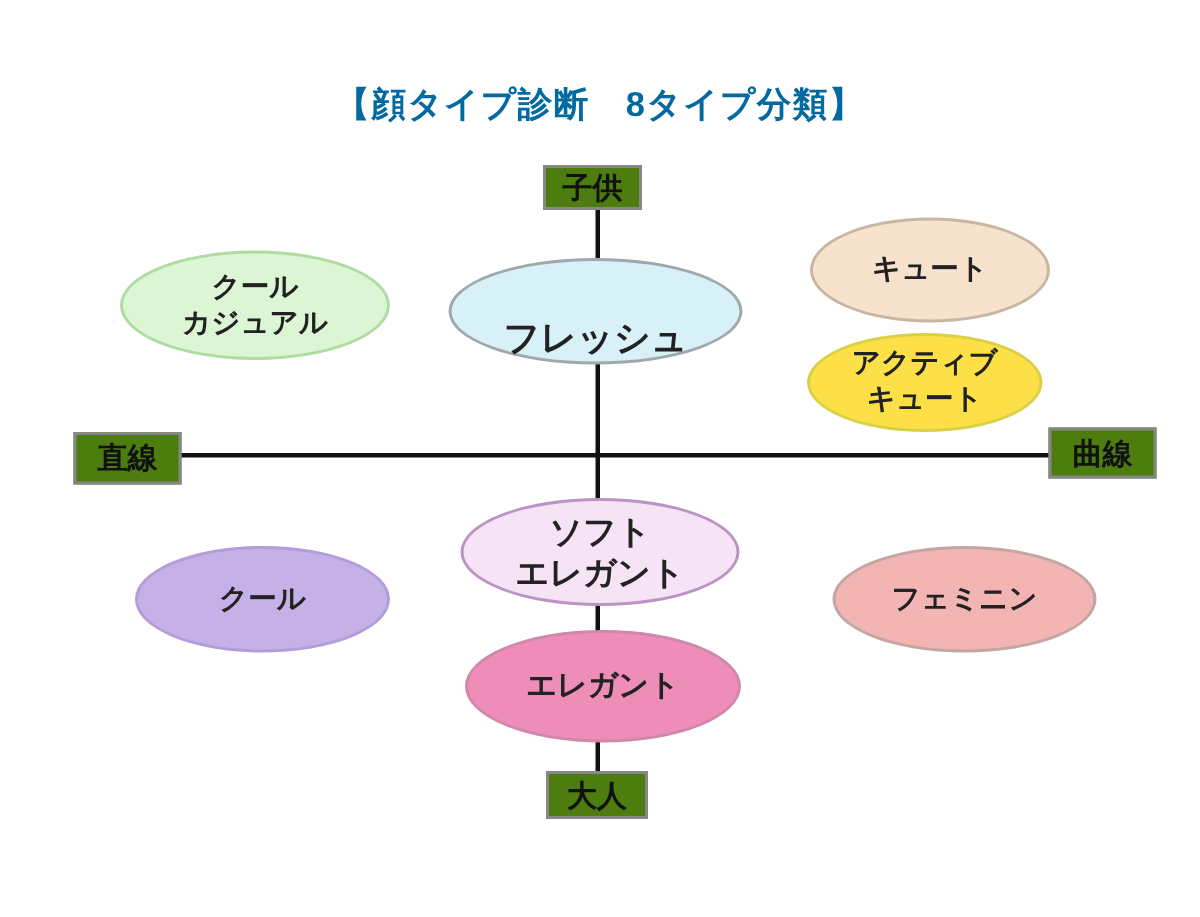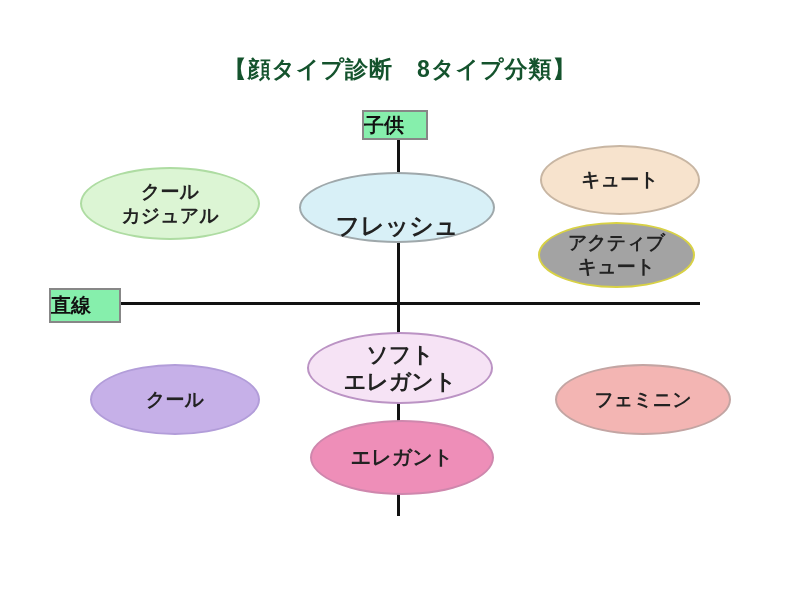--- a/index.html
+++ b/index.html
@@ -14,38 +14,38 @@
     background: #ffffff;
     overflow: hidden;
   }
   .title {
     position: absolute;
     left: 0; top: 54px;
     width: 100%;
     text-align: center;
     font-size: 23px;
     font-weight: bold;
-    color: #14532d;
+    color: #0369a1;
     letter-spacing: 1px;
   }
   .axis-line {
     position: absolute;
     background: #111111;
     z-index: 1;
   }
   .axis-v { left: 397px; top: 138px; width: 3px; height: 378px; }
   .axis-h { left: 118px; top: 302px; width: 582px; height: 3px; }
   .axis-box {
     position: absolute;
     z-index: 3;
-    background: #86efac;
+    background: #4d7c0f;
     border: 2px solid #878787;
     display: flex;
     align-items: center;
-    justify-content: flex-start;
+    justify-content: center;
     font-size: 20px;
     font-weight: bold;
     color: #111111;
     box-sizing: border-box;
   }
   .box-top    { left: 362px; top: 110px; width: 66px; height: 30px; }
   .box-bottom { left: 364px; top: 514px; width: 68px; height: 32px; }
   .box-left   { left: 49px;  top: 288px; width: 72px; height: 35px; }
   .box-right  { left: 699px; top: 285px; width: 72px; height: 34px; }
   .node {
@@ -78,35 +78,41 @@
 <div class="canvas">
 
   <div class="title">【顔タイプ診断　8タイプ分類】</div>
 
   <div class="axis-line axis-v"></div>
   <div class="axis-line axis-h"></div>
 
   <div class="axis-box box-top">
     <span>子供</span>
   </div>
+  <div class="axis-box box-bottom">
+    <span>大人</span>
+  </div>
   <div class="axis-box box-left">
     <span>直線</span>
+  </div>
+  <div class="axis-box box-right">
+    <span>曲線</span>
   </div>
 
   <div class="node node-cool-casual" style="background: rgb(220, 245, 212); border-color: rgb(174, 220, 162);">
     <span>クール
 カジュアル</span>
   </div>
   <div class="node node-fresh" style="background: rgb(216, 240, 247); border-color: rgb(159, 168, 171); align-items: flex-end;">
     <span>フレッシュ</span>
   </div>
   <div class="node node-cute" style="background: rgb(247, 227, 205); border-color: rgb(200, 182, 163);">
     <span>キュート</span>
   </div>
-  <div class="node node-active-cute" style="background: #a3a3a3; border-color: rgb(216, 209, 69);">
+  <div class="node node-active-cute" style="background: #fde047; border-color: rgb(216, 209, 69);">
     <span>アクティブ
 キュート</span>
   </div>
   <div class="node node-cool" style="background: rgb(198, 176, 232); border-color: rgb(178, 157, 217);">
     <span>クール</span>
   </div>
   <div class="node node-soft-elegant" style="background: rgb(246, 227, 245); border-color: rgb(187, 147, 196);">
     <span>ソフト
 エレガント</span>
   </div>

